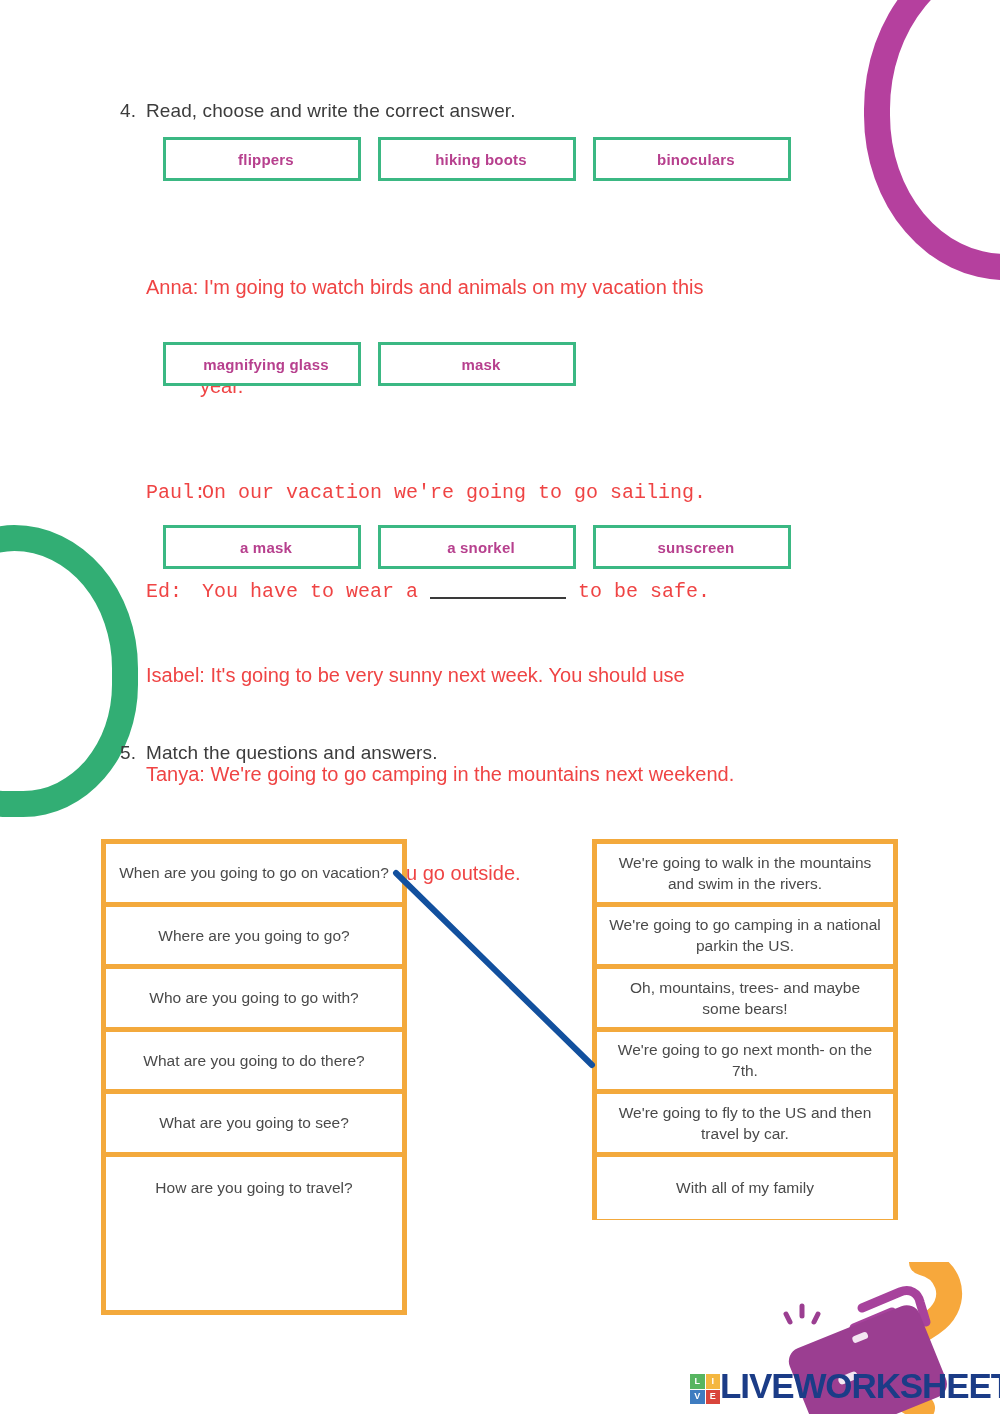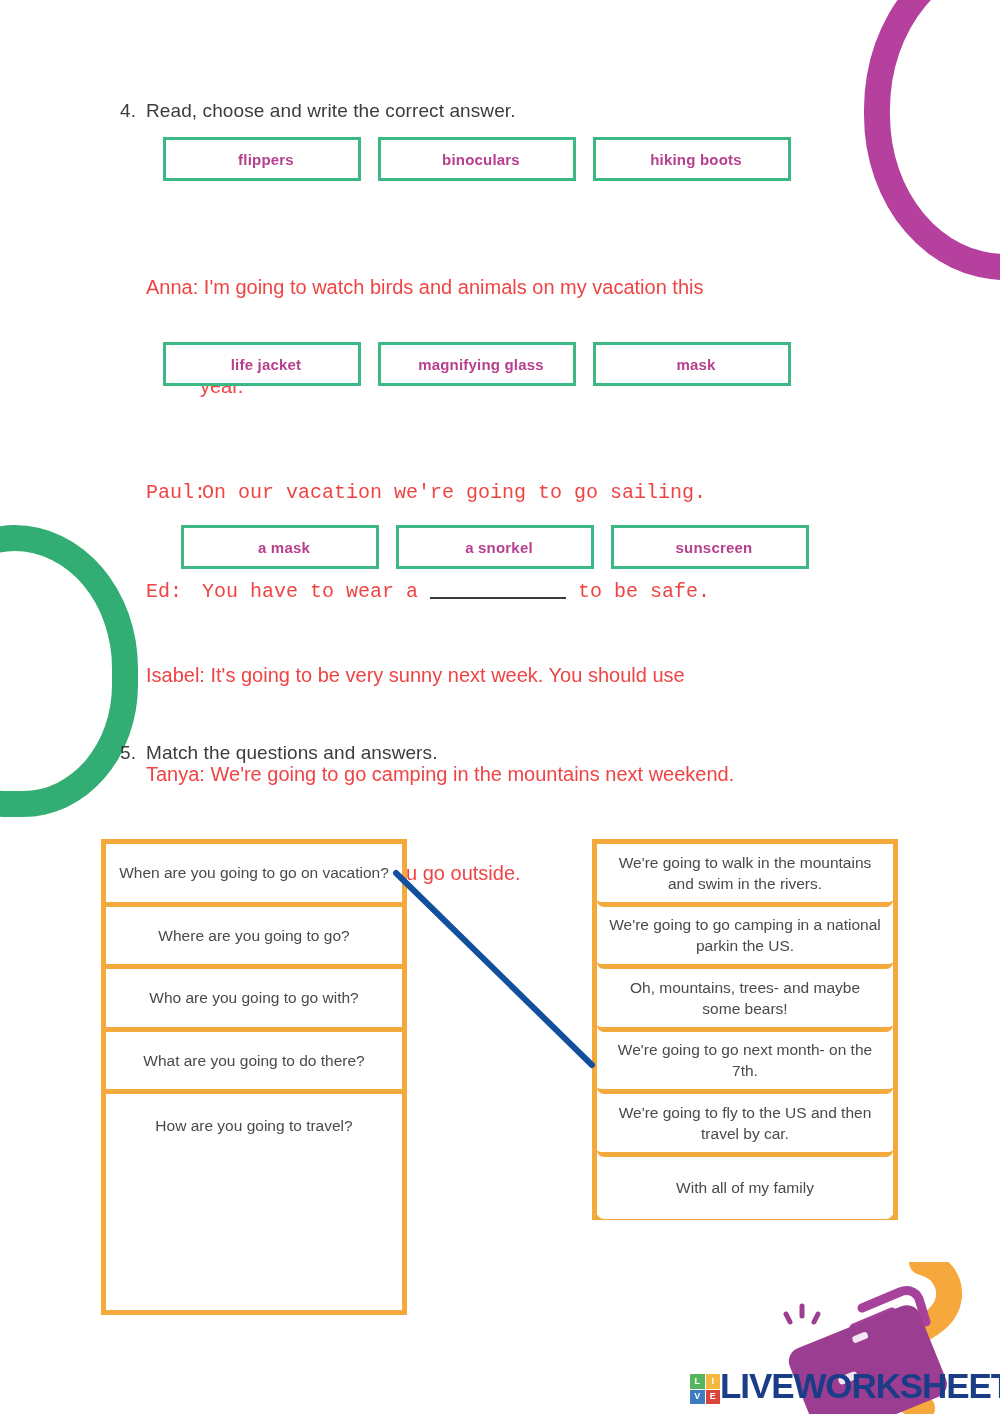--- a/index.html
+++ b/index.html
@@ -105,21 +105,21 @@
     font-size: 15.5px;
     line-height: 21px;
     padding: 0 12px;
     background: #ffffff;
   }
   .matchcol .cell:last-child { border-bottom: none; }
 
   #match-left  { left: 101px; top: 839px; width: 306px; height: 476px; }
   #match-right { left: 592px; top: 839px; width: 306px; height: 381px; }
   #match-left  .cell { height: 62.5px; }
-  #match-right .cell { height: 62.5px; border-radius: 7px; }
+  #match-right .cell { height: 62.5px; }
 
   
   .connector { position: absolute; left: 0; top: 0; width: 1000px; height: 1414px; }
 
   
   #footer-logo {
     position: absolute;
     left: 686px;
     top: 1262px;
     width: 314px;
@@ -167,61 +167,61 @@
 
   <div class="deco deco-purple-ring"></div>
   <div class="deco deco-green-ring"></div>
 
   <div class="task" style="left:120px; top:100px;">
     <span class="num">4.</span><span>Read, choose and write the correct answer.</span>
   </div>
 
   <div class="optrow" style="left:163px; top:137px;">
     <div class="optbox">flippers</div>
+    <div class="optbox">hiking boots</div>
     <div class="optbox">binoculars</div>
-    <div class="optbox">hiking boots</div>
   </div>
 
   <div class="dialogue" style="left:146px; top:205px;">
     <div><span class="speaker">Anna:</span> <span>I'm going to watch birds and animals on my vacation this</span></div>
     <div><span class="d-indent" style="width:54px;"></span><span>year.</span></div>
   </div>
 
   <div class="optrow" style="left:163px; top:342px;">
-    <div class="optbox">life jacket</div>
     <div class="optbox">magnifying glass</div>
     <div class="optbox">mask</div>
   </div>
 
   <div class="dialogue" style="left:146px; top:410px;font-family:Liberation Mono, monospace;">
     <div><span class="speaker" style="width:56px;">Paul:</span><span>On our vacation we're going to go sailing.</span></div>
     <div><span class="speaker" style="width:56px;">Ed:</span><span>You have to wear a </span><span class="blank"></span><span> to be safe.</span></div>
   </div>
 
-  <div class="optrow" style="left:181px; top:525px;">
+  <div class="optrow" style="left:163px; top:525px;">
     <div class="optbox">a mask</div>
     <div class="optbox">a snorkel</div>
     <div class="optbox">sunscreen</div>
   </div>
 
   <div class="dialogue" style="left:146px; top:593px;">
     <div><span class="speaker">Isabel:</span> <span>It's going to be very sunny next week. You should use</span></div>
     <div><span class="speaker">Tanya:</span> <span>We're going to go camping in the mountains next weekend.</span></div>
     <div><span class="d-indent" style="width:44px;"></span><span class="blank"></span><span> when you go outside.</span></div>
   </div>
 
   <div class="task" style="left:120px; top:742px;">
     <span class="num">5.</span><span>Match the questions and answers.</span>
   </div>
 
   <div class="matchcol" id="match-left">
     <div class="cell">When are you going to go on vacation?</div>
     <div class="cell">Where are you going to go?</div>
     <div class="cell">Who are you going to go with?</div>
     <div class="cell">What are you going to do there?</div>
+    <div class="cell">What are you going to see?</div>
     <div class="cell">How are you going to travel?</div>
   </div>
 
   <div class="matchcol" id="match-right">
     <div class="cell">We're going to walk in the mountains and swim in the rivers.</div>
     <div class="cell">We're going to go camping in a national parkin the US.</div>
     <div class="cell">Oh, mountains, trees-  and maybe some bears!</div>
     <div class="cell">We're going to go next month- on the 7th.</div>
     <div class="cell">We're going to fly to the US and then travel by car.</div>
     <div class="cell">With all of my family</div>

